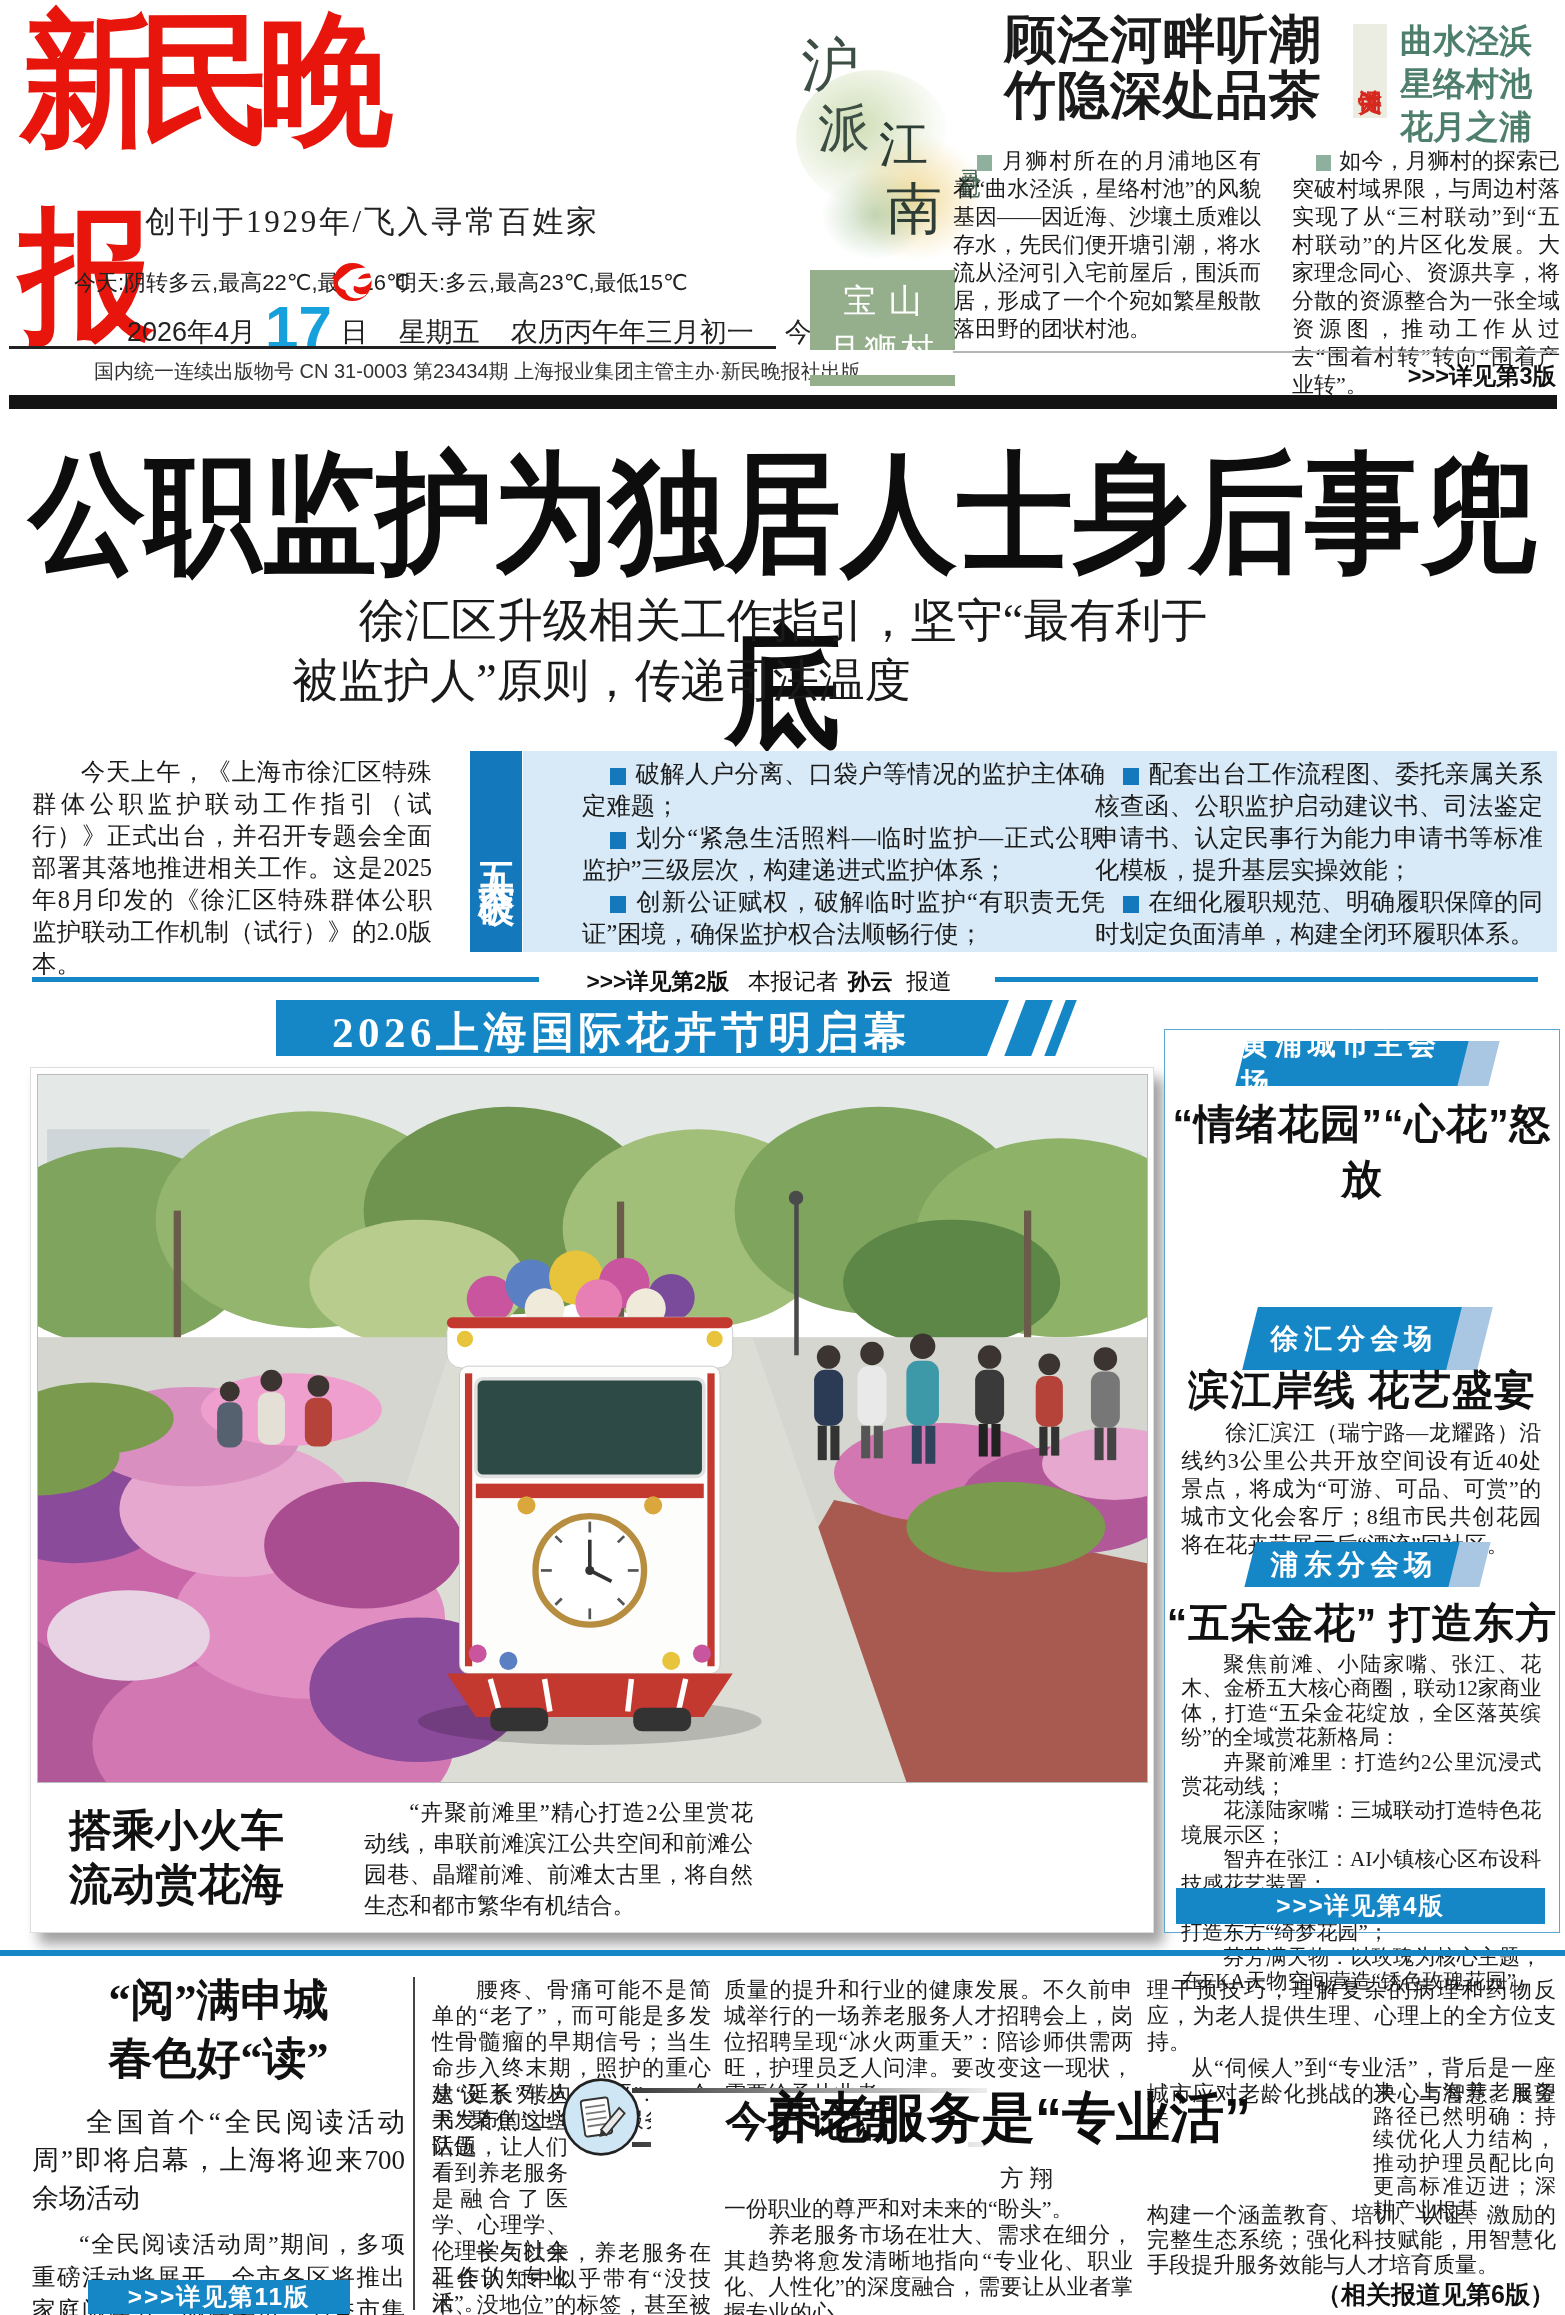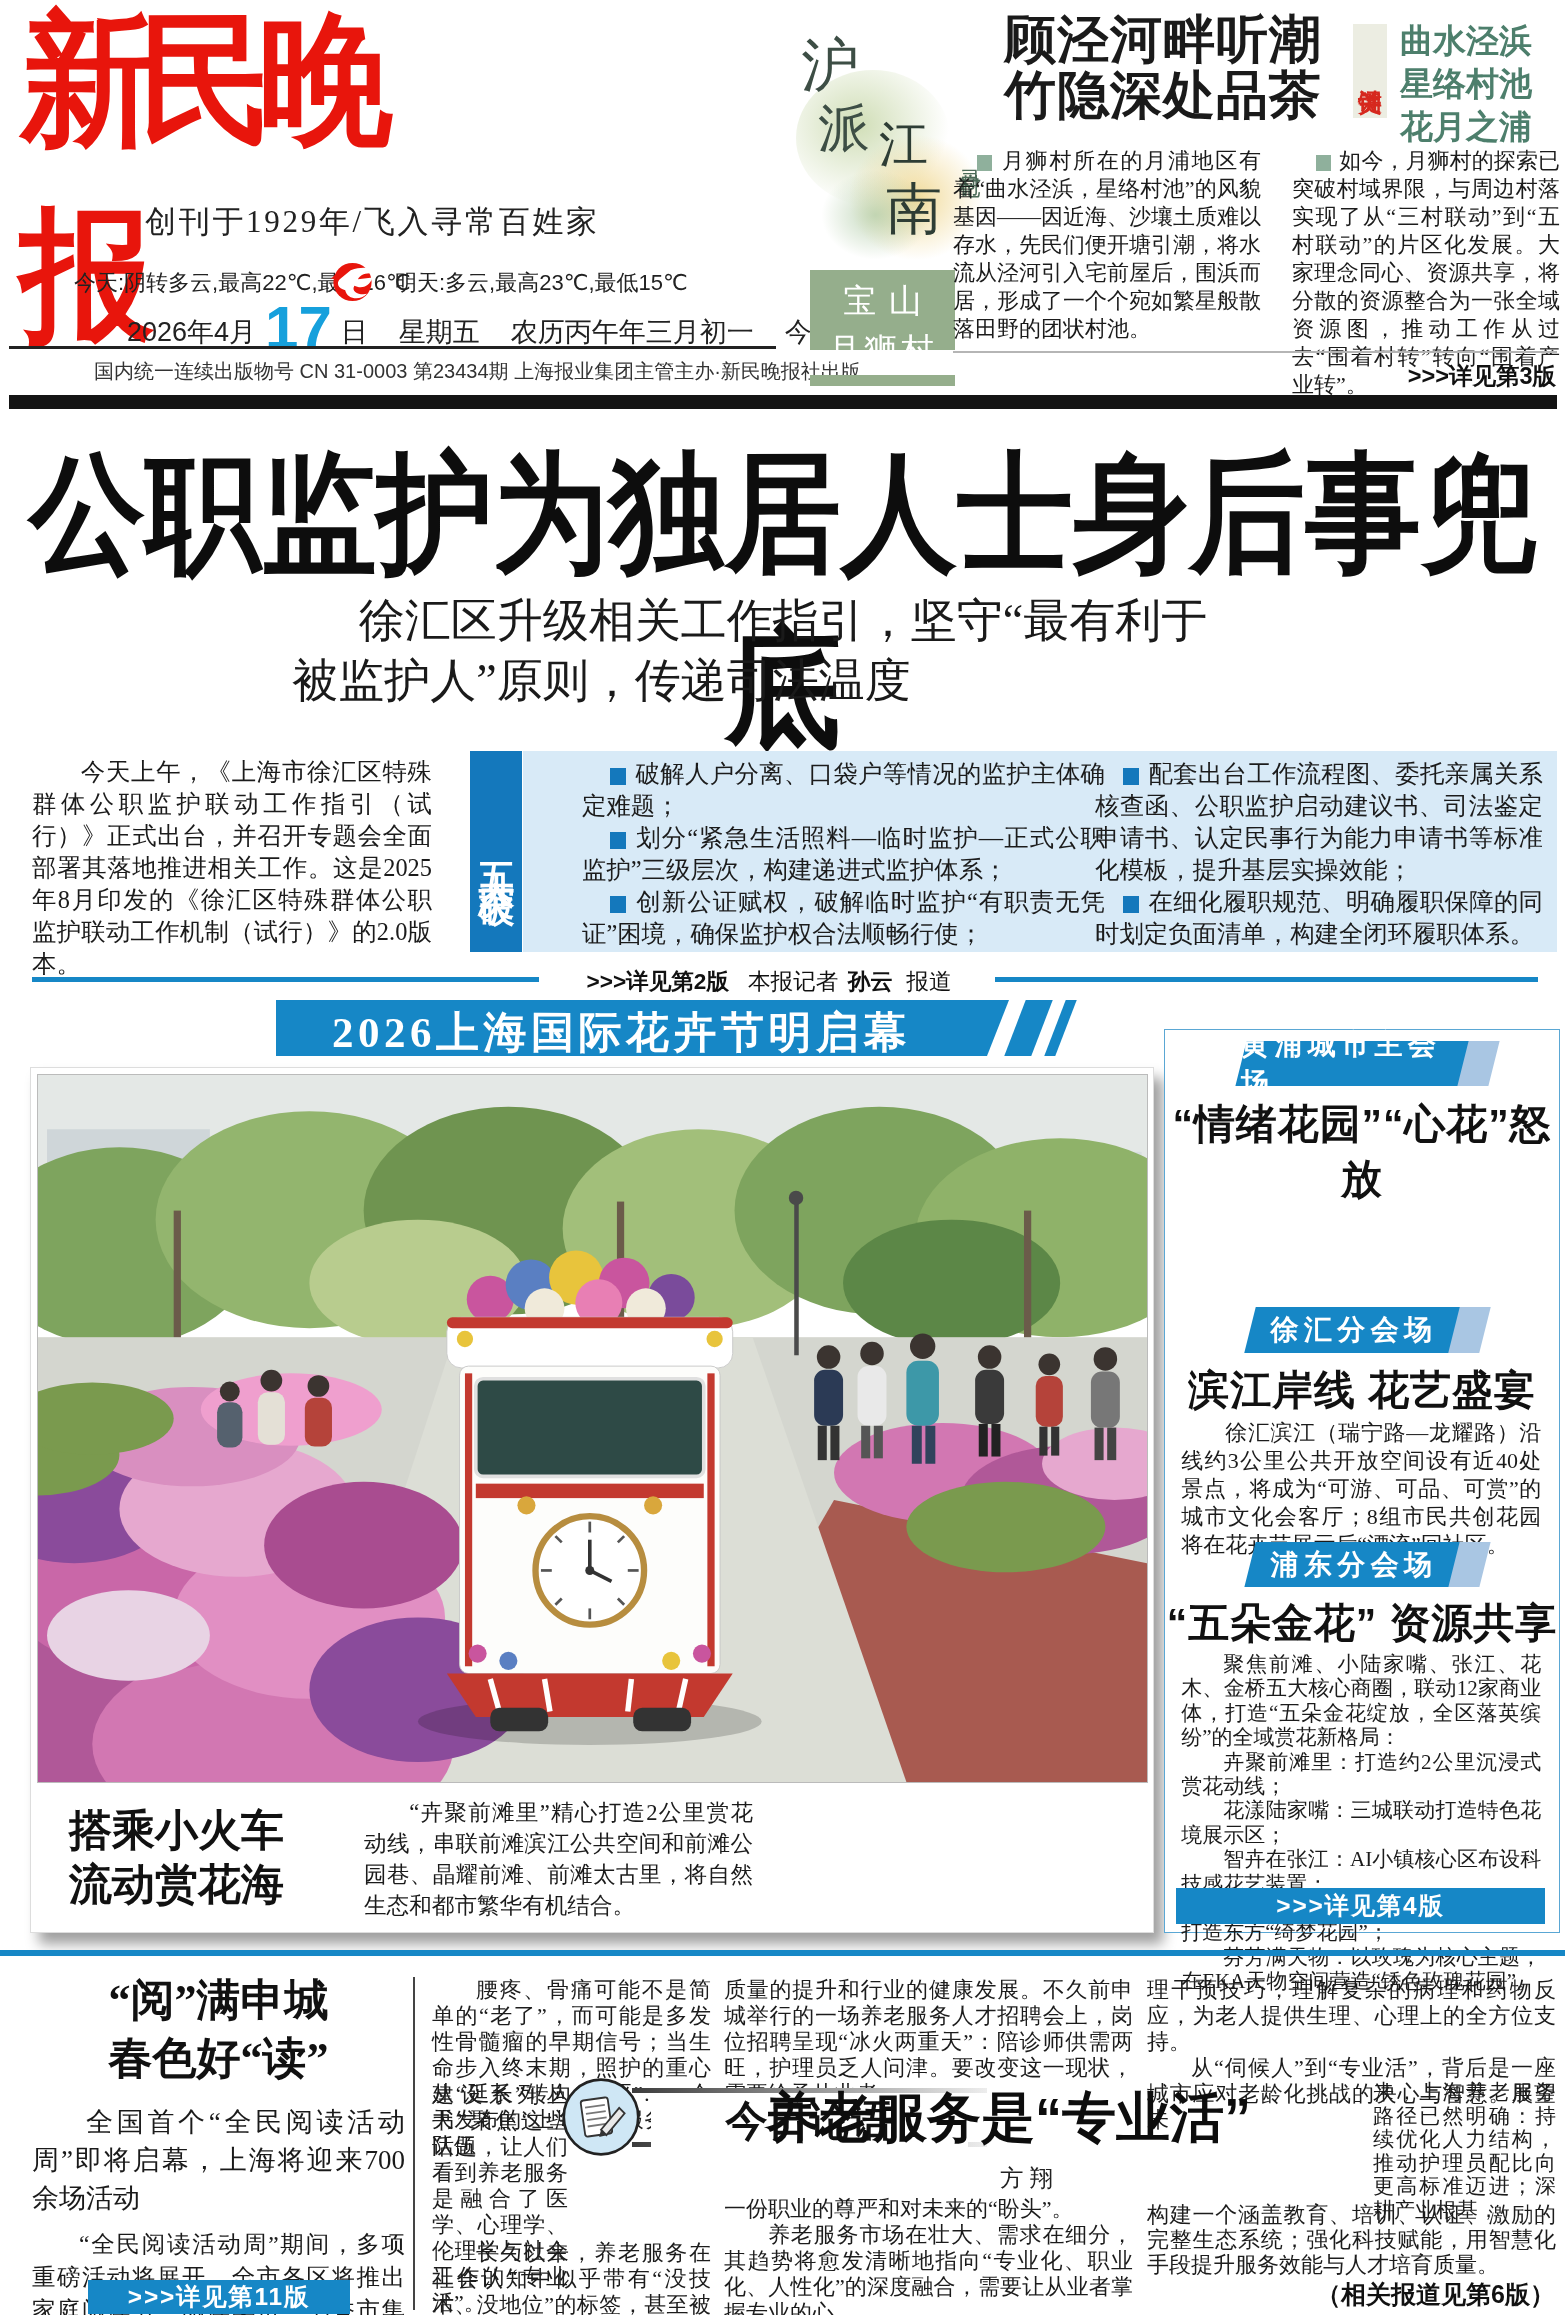--- a/index.html
+++ b/index.html
@@ -289,36 +289,36 @@
 
   <div class="abs" style="left:1164px;top:1029px;width:394px;height:902px;border:1.8px solid #5aa7d4;background:#fff;">
 
     <div class="abs" style="left:76px;top:11px;width:226px;height:45px;">
       <div class="tag-bg"></div>
       <div class="tag-accent"></div>
       <div class="tag-label">黄浦城市主会场</div>
     </div>
     <div class="side-title sans" style="top:67px;">“情绪花园”“心花”怒放</div>
 
-    <div class="abs" style="left:85px;top:277px;width:208px;height:46px;">
+    <div class="abs" style="left:85px;top:277px;width:208px;height:63px;">
       <div class="tag-bg"></div>
       <div class="tag-accent"></div>
       <div class="tag-label">徐汇分会场</div>
     </div>
     <div class="side-title sans" style="top:333px;">滨江岸线 花艺盛宴</div>
     <div class="side-body just" style="left:16.3px;top:389px;width:360px;">
       <p class="ind">徐汇滨江（瑞宁路—龙耀路）沿线约3公里公共开放空间设有近40处景点，将成为“可游、可品、可赏”的城市文化会客厅；8组市民共创花园将在花卉节展示后“漂流”回社区。</p>
     </div>
 
     <div class="abs" style="left:85px;top:512px;width:208px;height:45px;">
       <div class="tag-bg"></div>
       <div class="tag-accent"></div>
       <div class="tag-label">浦东分会场</div>
     </div>
-    <div class="side-title sans" style="top:566px;">“五朵金花” 资源共享</div>
+    <div class="side-title sans" style="top:566px;">“五朵金花” 打造东方</div>
     <div class="side-body just" style="left:16.3px;top:622px;width:360px;font-size:21px;line-height:24.4px;">
       <p class="ind">聚焦前滩、小陆家嘴、张江、花木、金桥五大核心商圈，联动12家商业体，打造“五朵金花绽放，全区落英缤纷”的全域赏花新格局：</p>
       <p class="ind">卉聚前滩里：打造约2公里沉浸式赏花动线；</p>
       <p class="ind">花漾陆家嘴：三城联动打造特色花境展示区；</p>
       <p class="ind">智卉在张江：AI小镇核心区布设科技感花艺装置；</p>
       <p class="ind">花韵时光里：以“敬花神”为灵感，打造东方“绮梦花园”；</p>
       <p class="ind">芬芳满天物：以玫瑰为核心主题，在EKA天物空间营造“锈色玫瑰花园”。</p>
     </div>
 
     <div class="morebar sans" style="left:11px;top:858px;width:369px;height:36px;">&gt;&gt;&gt;详见第4版</div>

